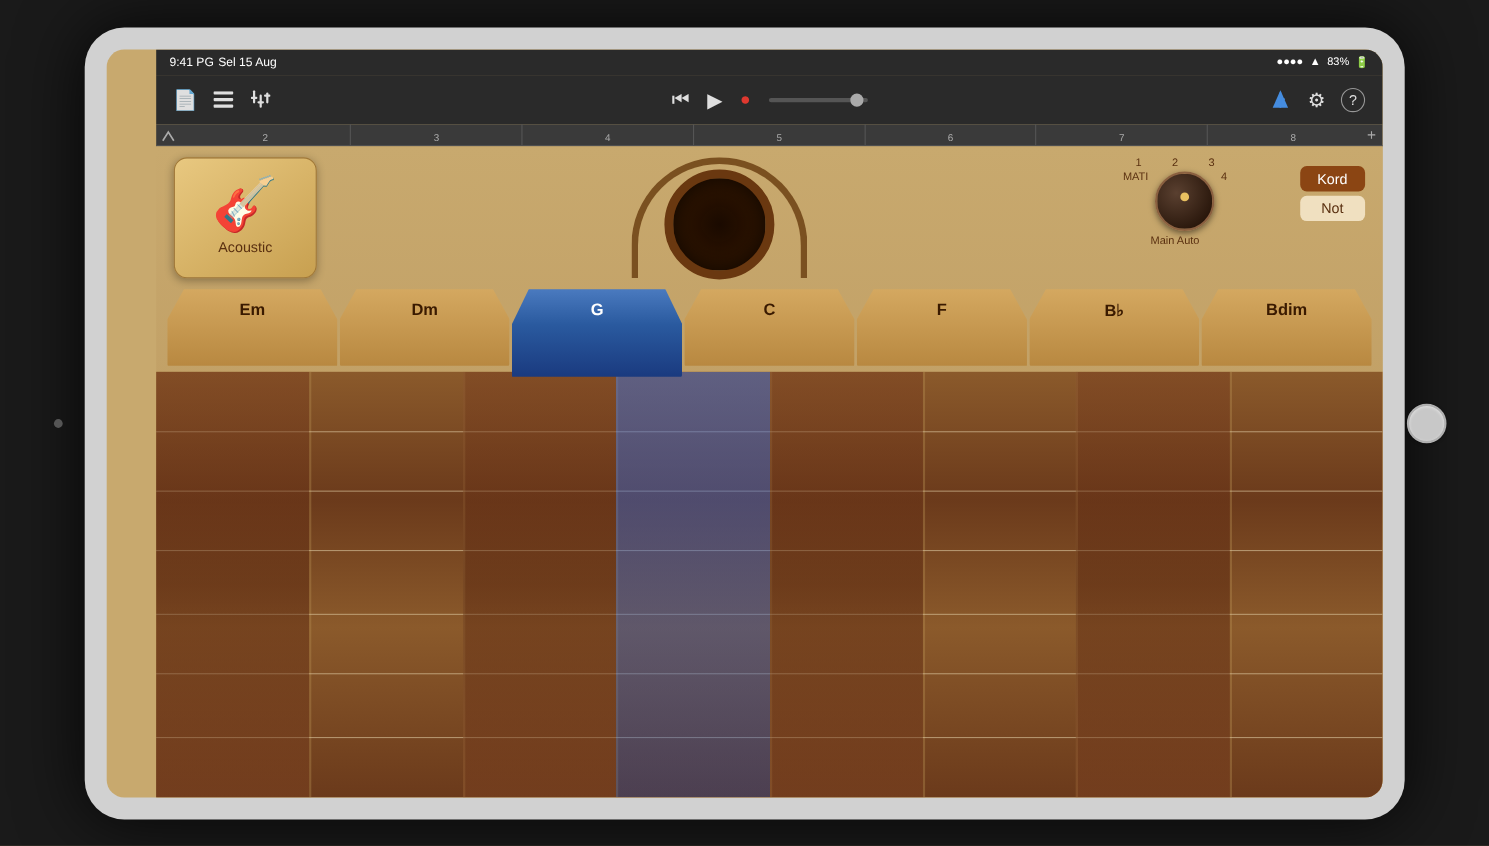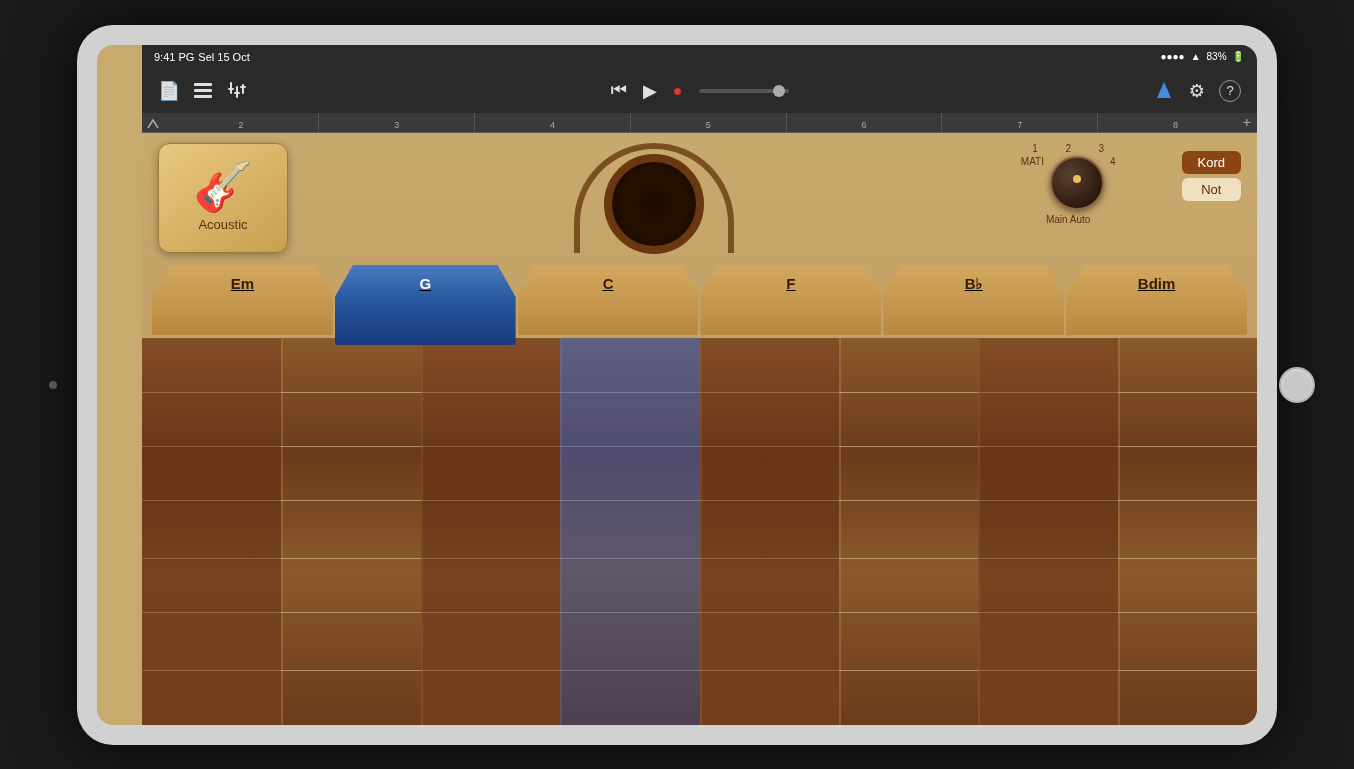--- a/index.html
+++ b/index.html
@@ -240,27 +240,26 @@
       background: #8b4513;
       color: white;
     }
     .kord-btn.inactive {
       background: #f0e0c0;
       color: #5a3010;
     }
     
     .chord-row {
       display: flex;
-      align-items: center;
+      align-items: flex-start;
       padding: 0 10px;
       gap: 2px;
       height: 75px;
       flex-shrink: 0;
       position: relative;
-      text-decoration: underline;
     }
     .chord-btn {
       flex: 1;
       height: 70px;
       display: flex;
       flex-direction: column;
       align-items: center;
       justify-content: flex-start;
       padding-top: 10px;
       cursor: pointer;
@@ -361,21 +360,21 @@
 
 <div class="ipad-frame">
   <div class="left-dot"></div>
   <div class="home-button"></div>
 
   <div class="ipad-screen">
 
     <div class="status-bar">
       <div class="status-left">
         <span>9:41 PG</span>
-        <span>Sel 15 Oct</span>
+        <span>Sel 15 Aug</span>
       </div>
       <div class="status-right">
         <span>●●●●</span>
         <span class="wifi-icon">▲</span>
         <span>83%</span>
         <span>🔋</span>
       </div>
     </div>
 
     <div class="toolbar">
@@ -476,20 +475,23 @@
           <button class="kord-btn active">Kord</button>
           <button class="kord-btn inactive">Not</button>
         </div>
 
       </div>
 
       <div class="chord-row">
         <div class="chord-btn">
           <span class="chord-btn-label">Em</span>
         </div>
+        <div class="chord-btn">
+          <span class="chord-btn-label">Dm</span>
+        </div>
         <div class="chord-btn active">
           <span class="chord-btn-label">G</span>
         </div>
         <div class="chord-btn">
           <span class="chord-btn-label">C</span>
         </div>
         <div class="chord-btn">
           <span class="chord-btn-label">F</span>
         </div>
         <div class="chord-btn">

